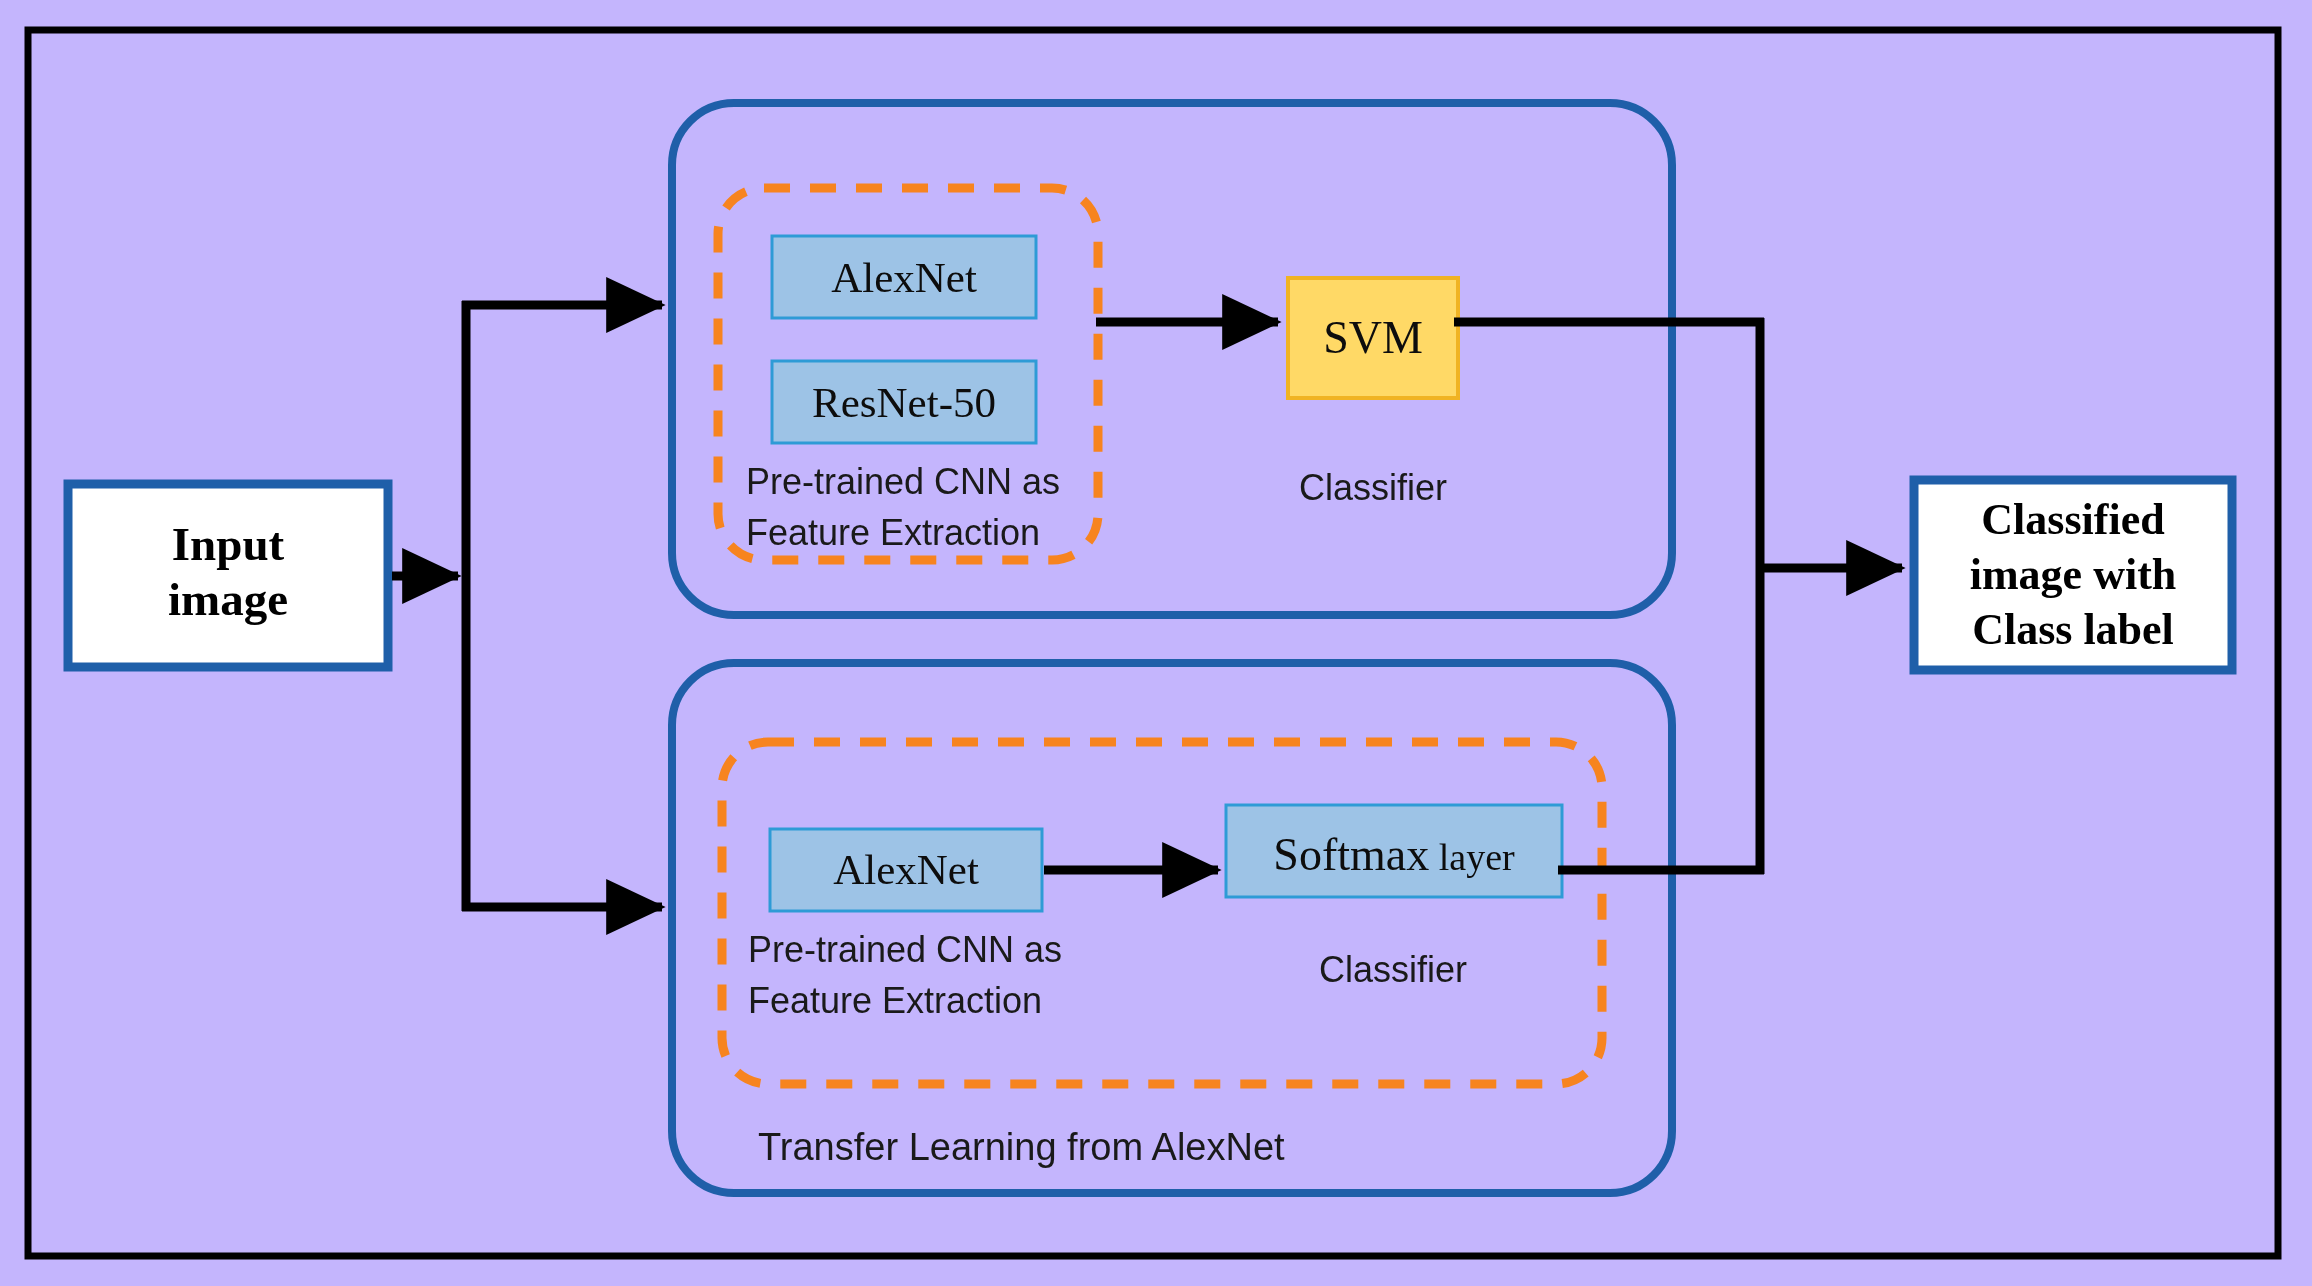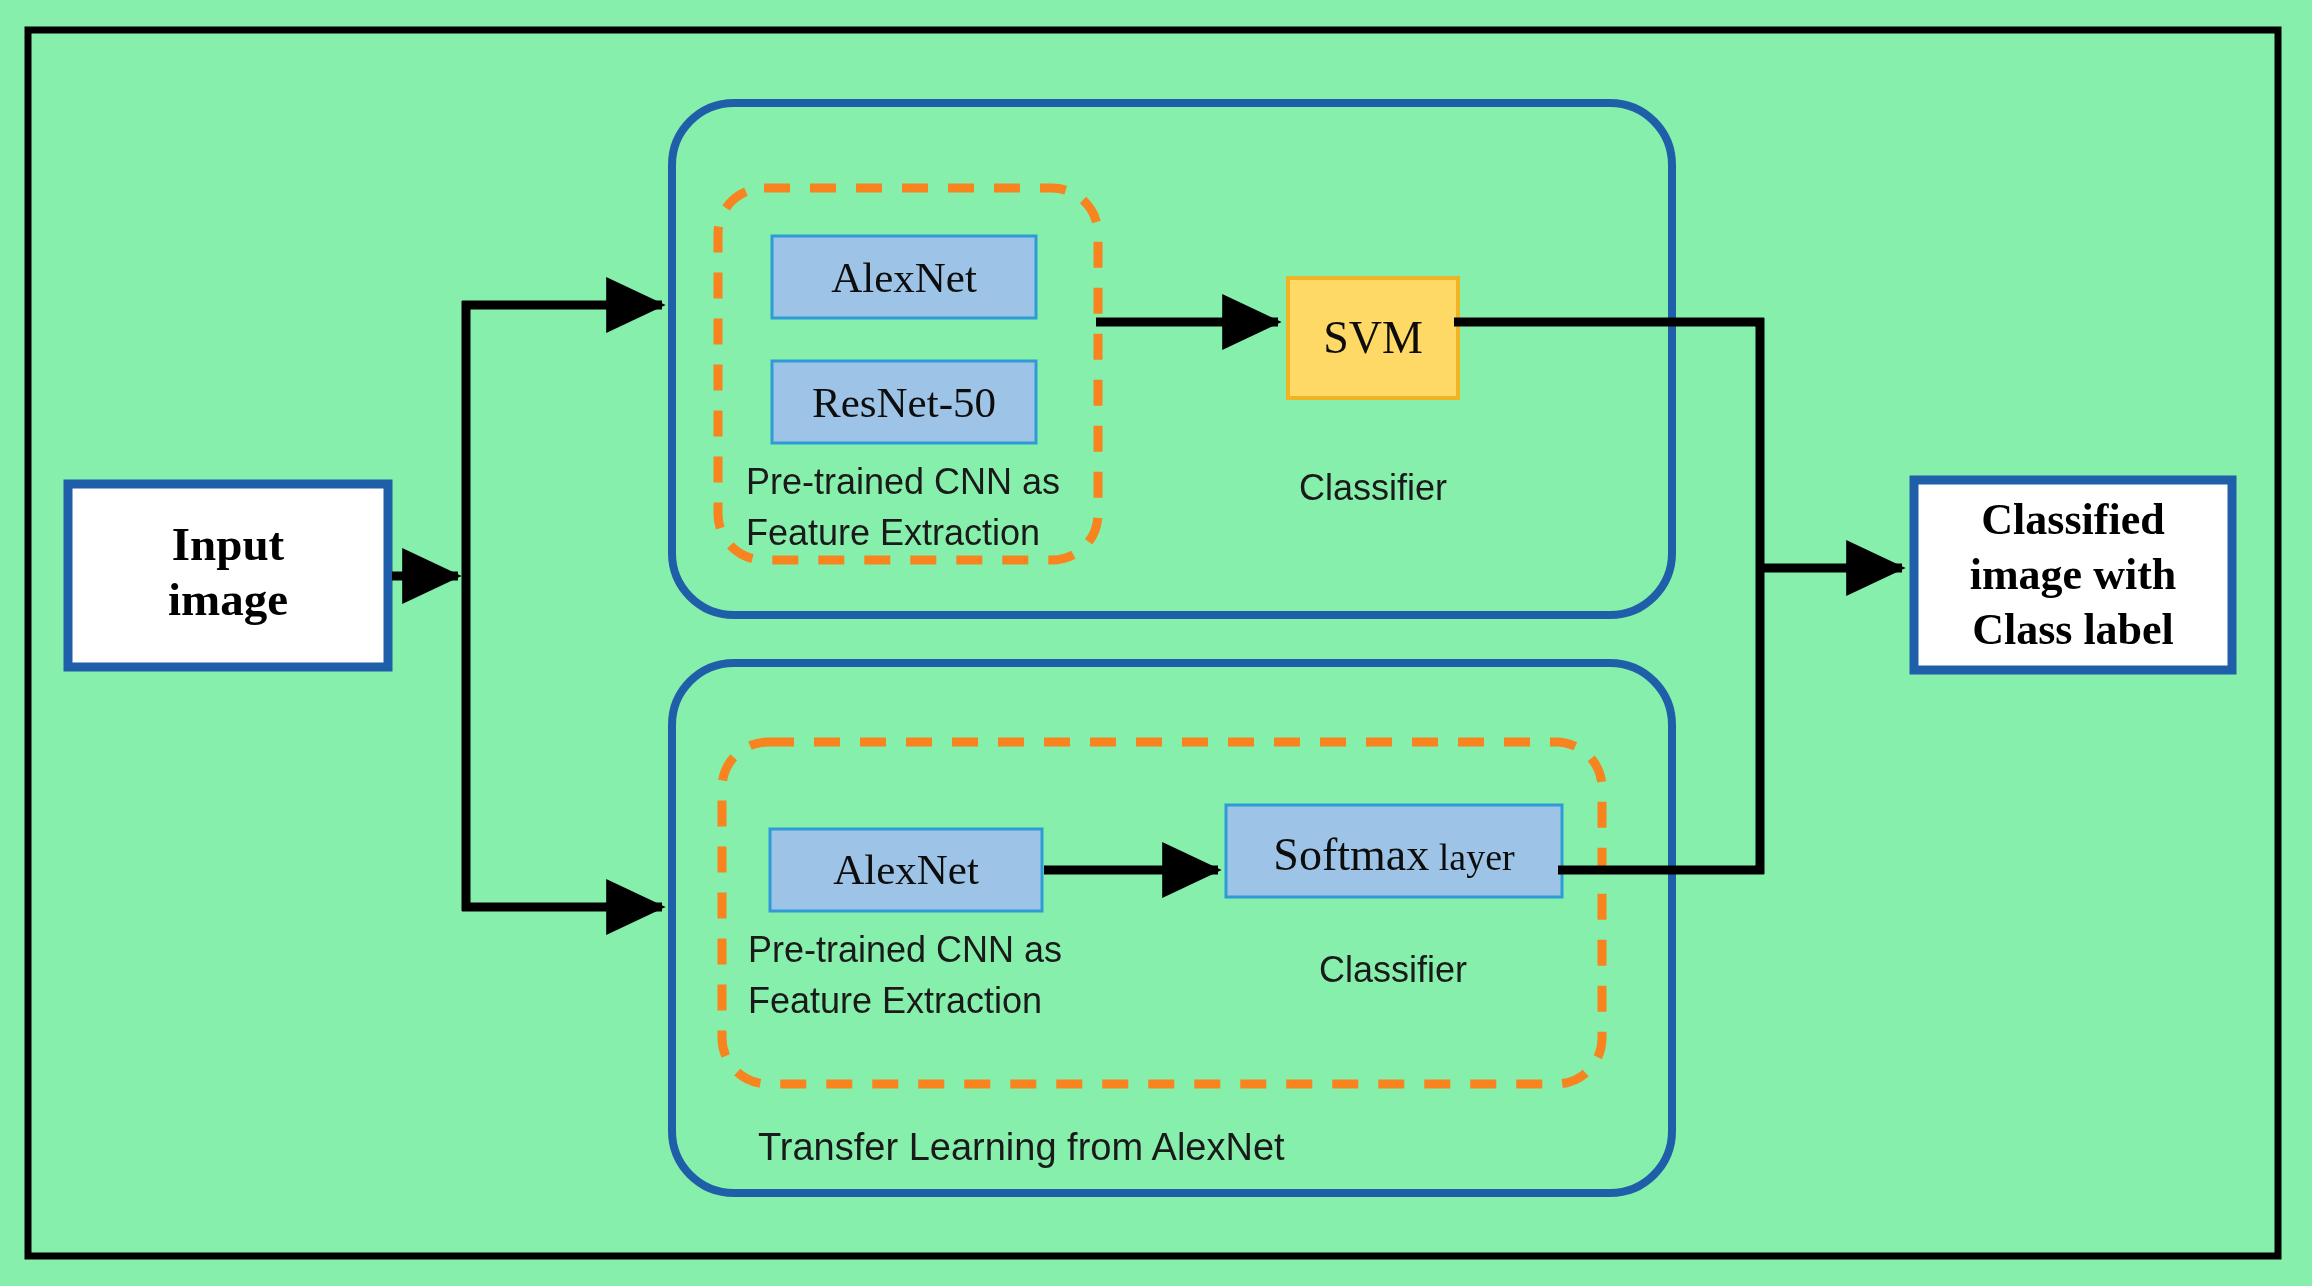--- a/index.html
+++ b/index.html
@@ -4,21 +4,21 @@
 <style>
   html, body {
     margin: 0;
     padding: 0;
     background: #ffffff;
   }
   #page {
     position: relative;
     width: 2312px;
     height: 1286px;
-    background: #86efac;
+    background: #c4b5fd;
     font-family: "Liberation Sans", sans-serif;
     overflow: hidden;
   }
   #page svg {
     position: absolute;
     left: 0;
     top: 0;
   }
   .serif-bold {
     font-family: "Liberation Serif", serif;

